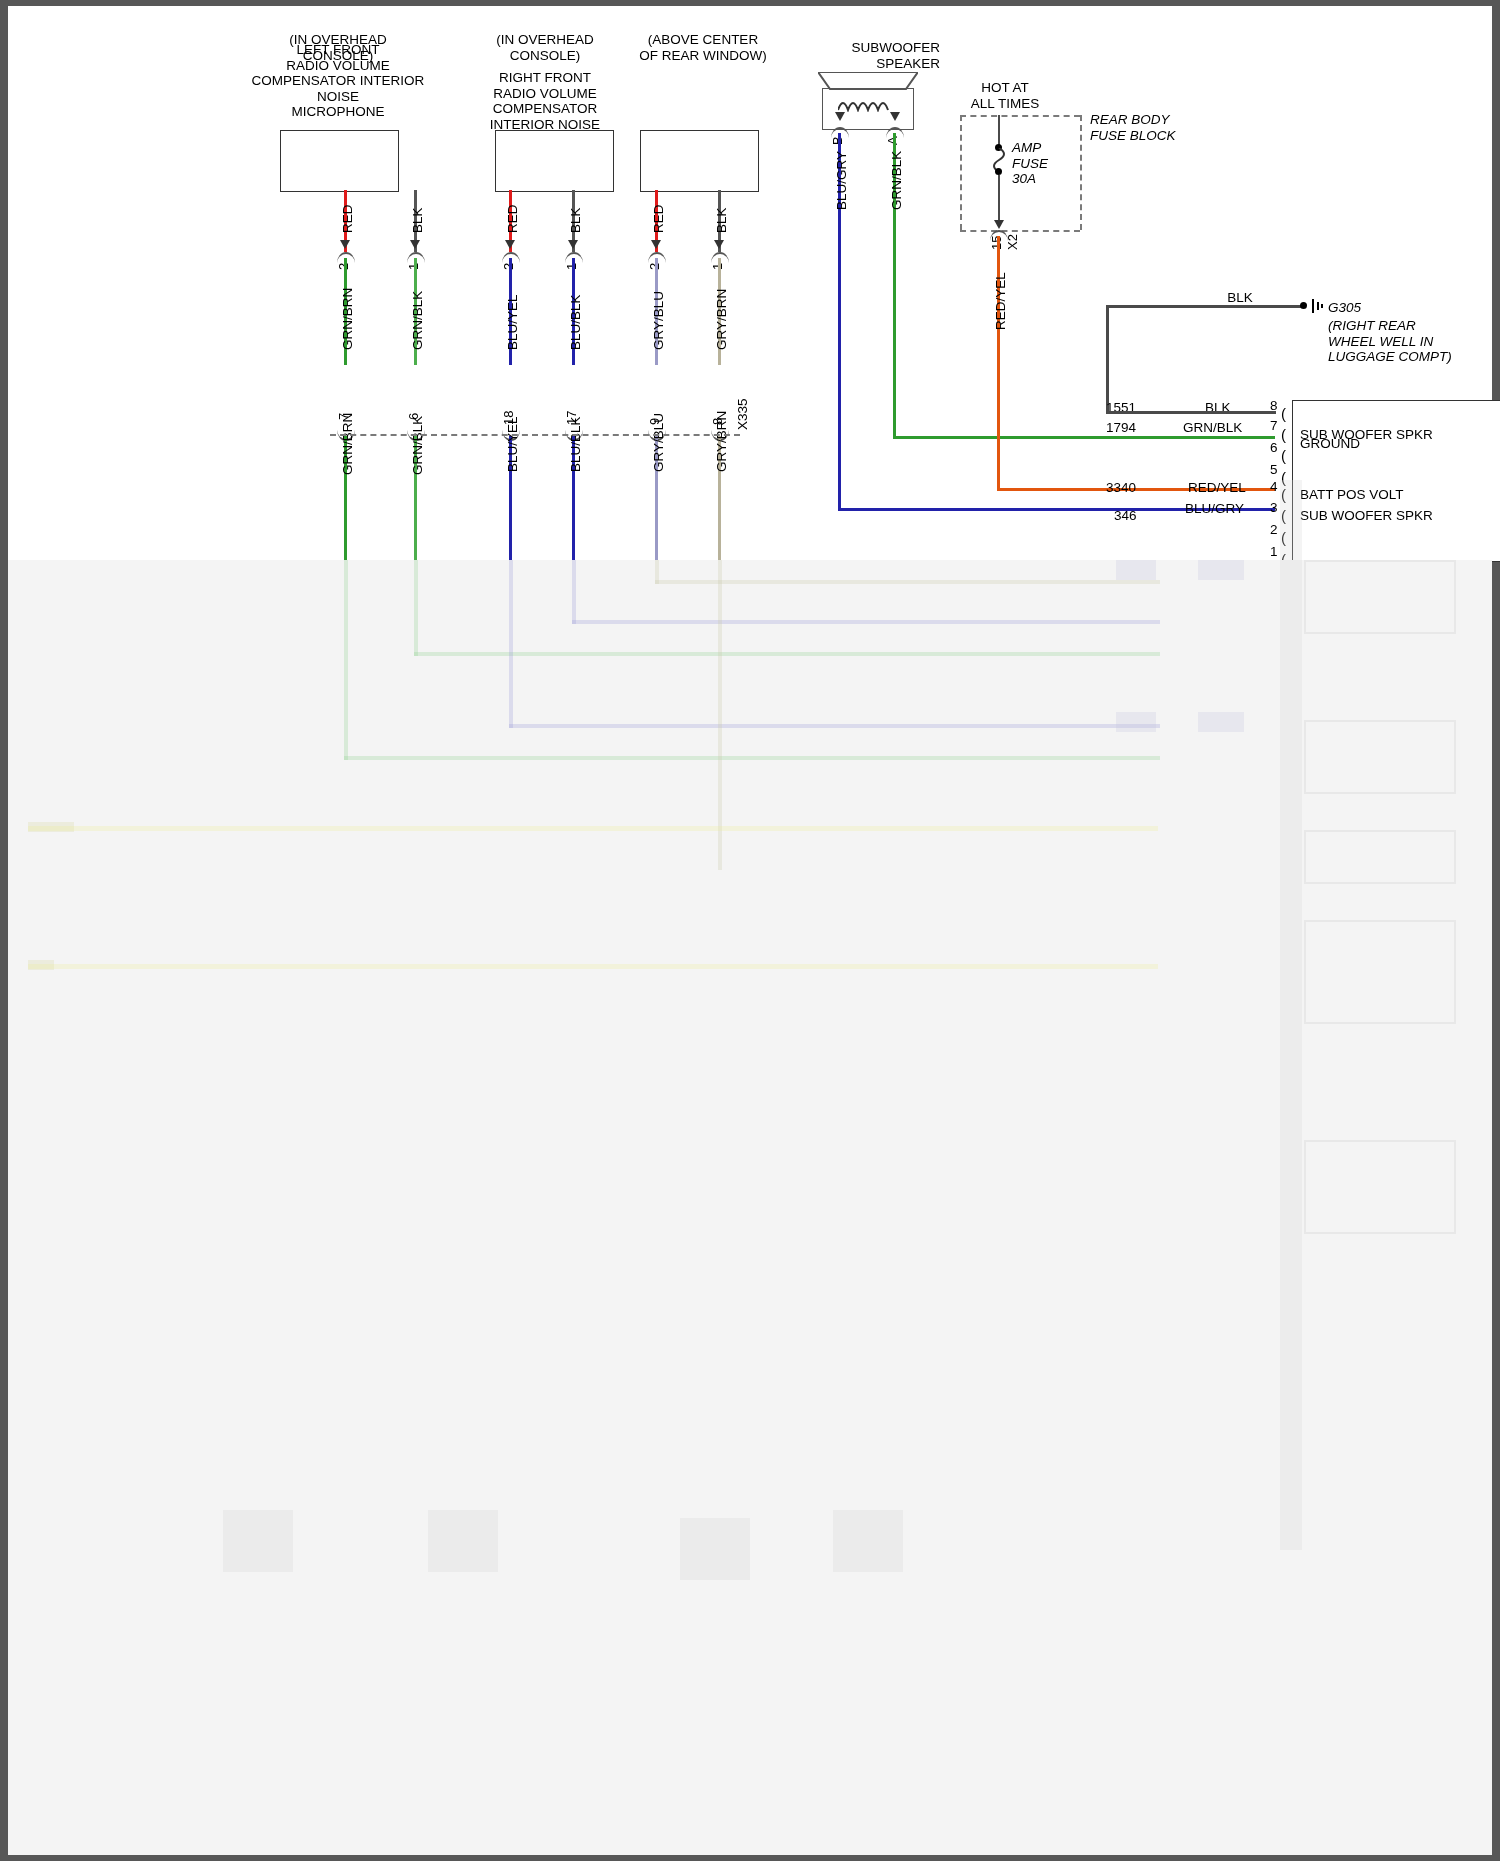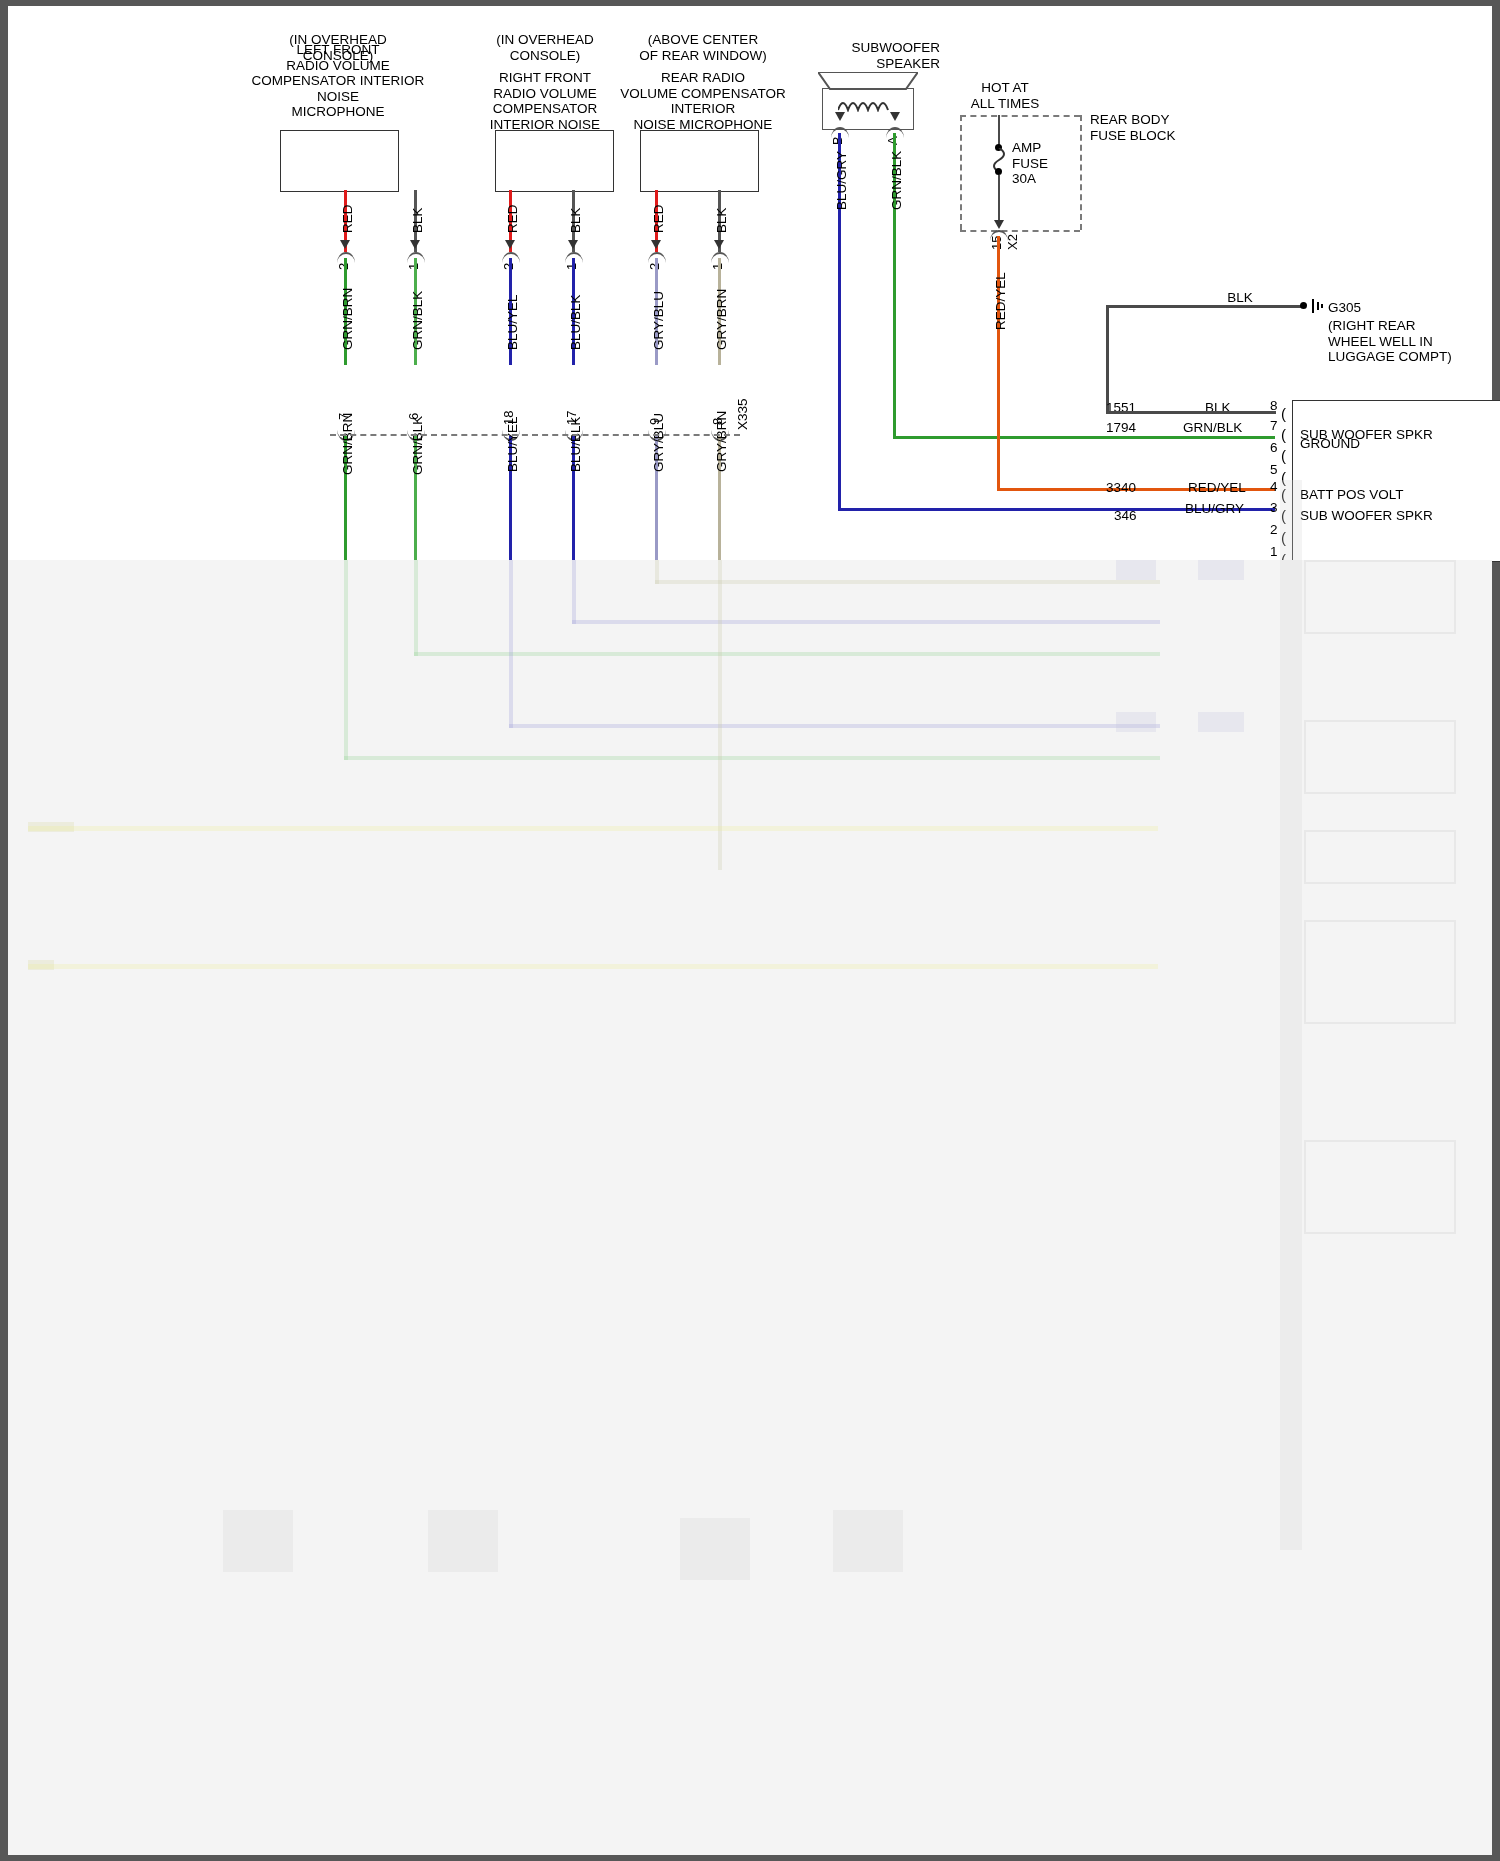--- a/index.html
+++ b/index.html
@@ -10,21 +10,21 @@
   .frame-r{position:absolute;right:0;top:0;width:8px;height:1861px;background:#575757;}
   .frame-t{position:absolute;left:0;top:0;width:1500px;height:6px;background:#575757;}
   .frame-b{position:absolute;left:0;bottom:0;width:1500px;height:6px;background:#575757;}
 
   
   #faded{position:absolute;left:8px;top:560px;width:1484px;height:1295px;
          background:#f4f4f4;opacity:1;}
   #faded .ghost{position:absolute;opacity:.28;}
 
   .lbl{position:absolute;font-size:13.5px;color:#000;line-height:15.5px;text-align:center;white-space:pre;}
-  .lbl-l{text-align:left;}
+  .lbl-l{text-align:left;font-style:italic;}
   .vlbl{position:absolute;font-size:13.5px;color:#000;white-space:nowrap;
         transform-origin:0 0;transform:rotate(-90deg);}
   .vnum{position:absolute;font-size:13px;color:#000;white-space:nowrap;
         transform-origin:0 0;transform:rotate(-90deg);}
 
   .box{position:absolute;border:1.6px solid #333;background:#fff;}
   .wire{position:absolute;}
   .wv{width:3px;}
   .wh{height:3px;}
 
@@ -129,24 +129,20 @@
   <div class="conn" style="left:502px;top:430px;transform:rotate(180deg);"></div>
   <div class="conn" style="left:565px;top:430px;transform:rotate(180deg);"></div>
 
   <div class="wire wv c-blu" style="left:509px;top:436px;height:125px;"></div>
   <div class="vlbl" style="left:505px;top:472px;">BLU/YEL</div>
   <div class="wire wv c-blu" style="left:572px;top:436px;height:125px;"></div>
   <div class="vlbl" style="left:568px;top:472px;">BLU/BLK</div>
 
   <div class="lbl" style="left:608px;top:32px;width:190px;">(ABOVE CENTER
 OF REAR WINDOW)</div>
-  <div class="lbl" style="left:608px;top:70px;width:190px;">REAR RADIO
-VOLUME COMPENSATOR
-INTERIOR
-NOISE MICROPHONE</div>
   <div class="box" style="left:640px;top:130px;width:117px;height:60px;"></div>
 
   <div class="wire wv c-red" style="left:655px;top:190px;height:62px;"></div>
   <div class="vlbl" style="left:651px;top:233px;">RED</div>
   <div class="arrowdn" style="left:651px;top:240px;"></div>
   <div class="wire wv c-blk" style="left:718px;top:190px;height:62px;"></div>
   <div class="vlbl" style="left:714px;top:233px;">BLK</div>
   <div class="arrowdn" style="left:714px;top:240px;"></div>
 
   <div class="conn" style="left:648px;top:252px;"></div>

